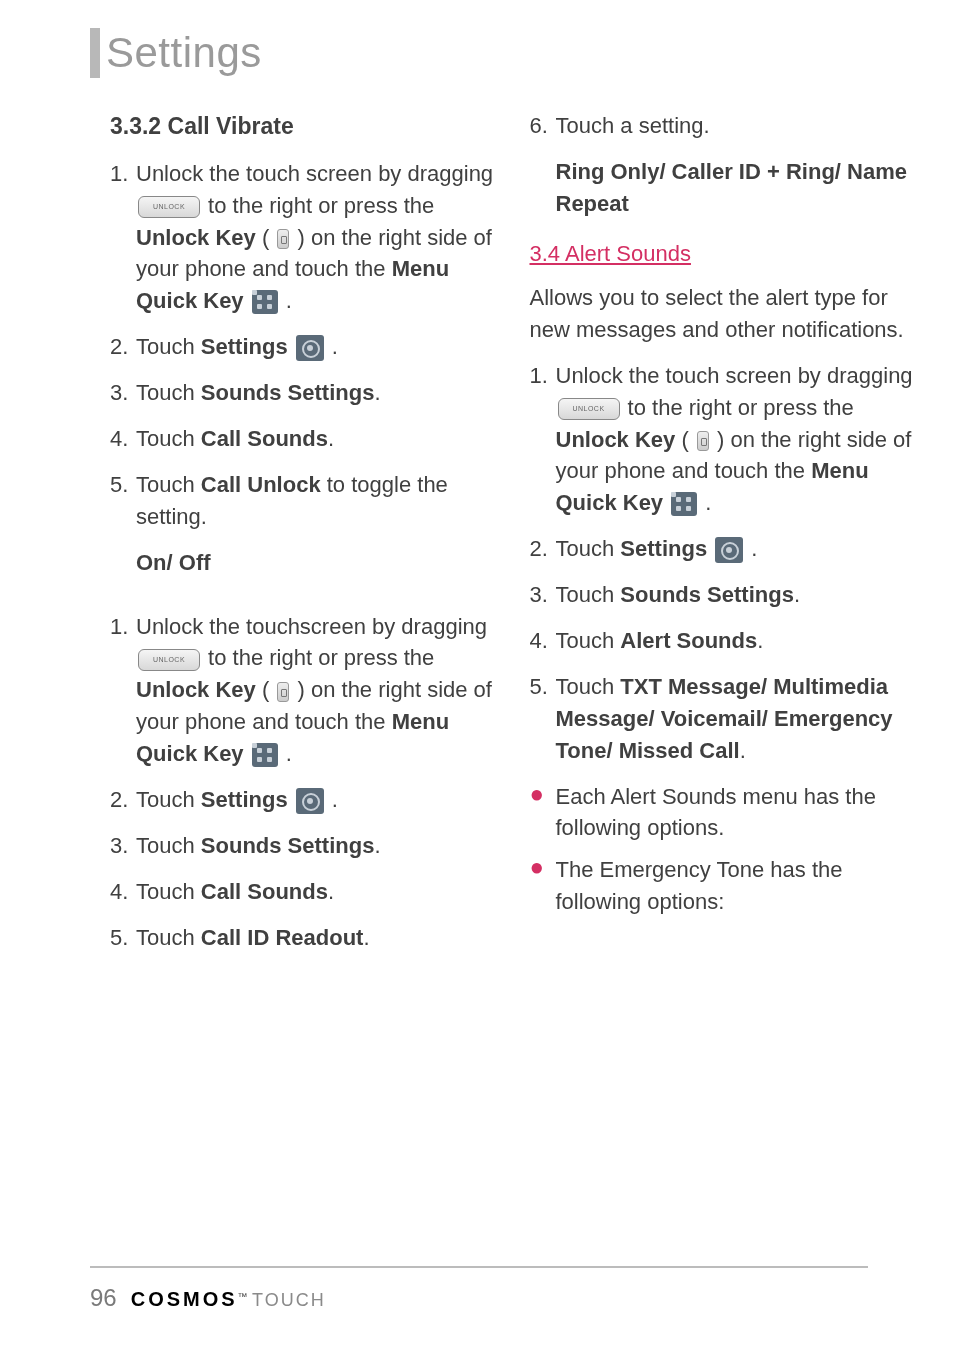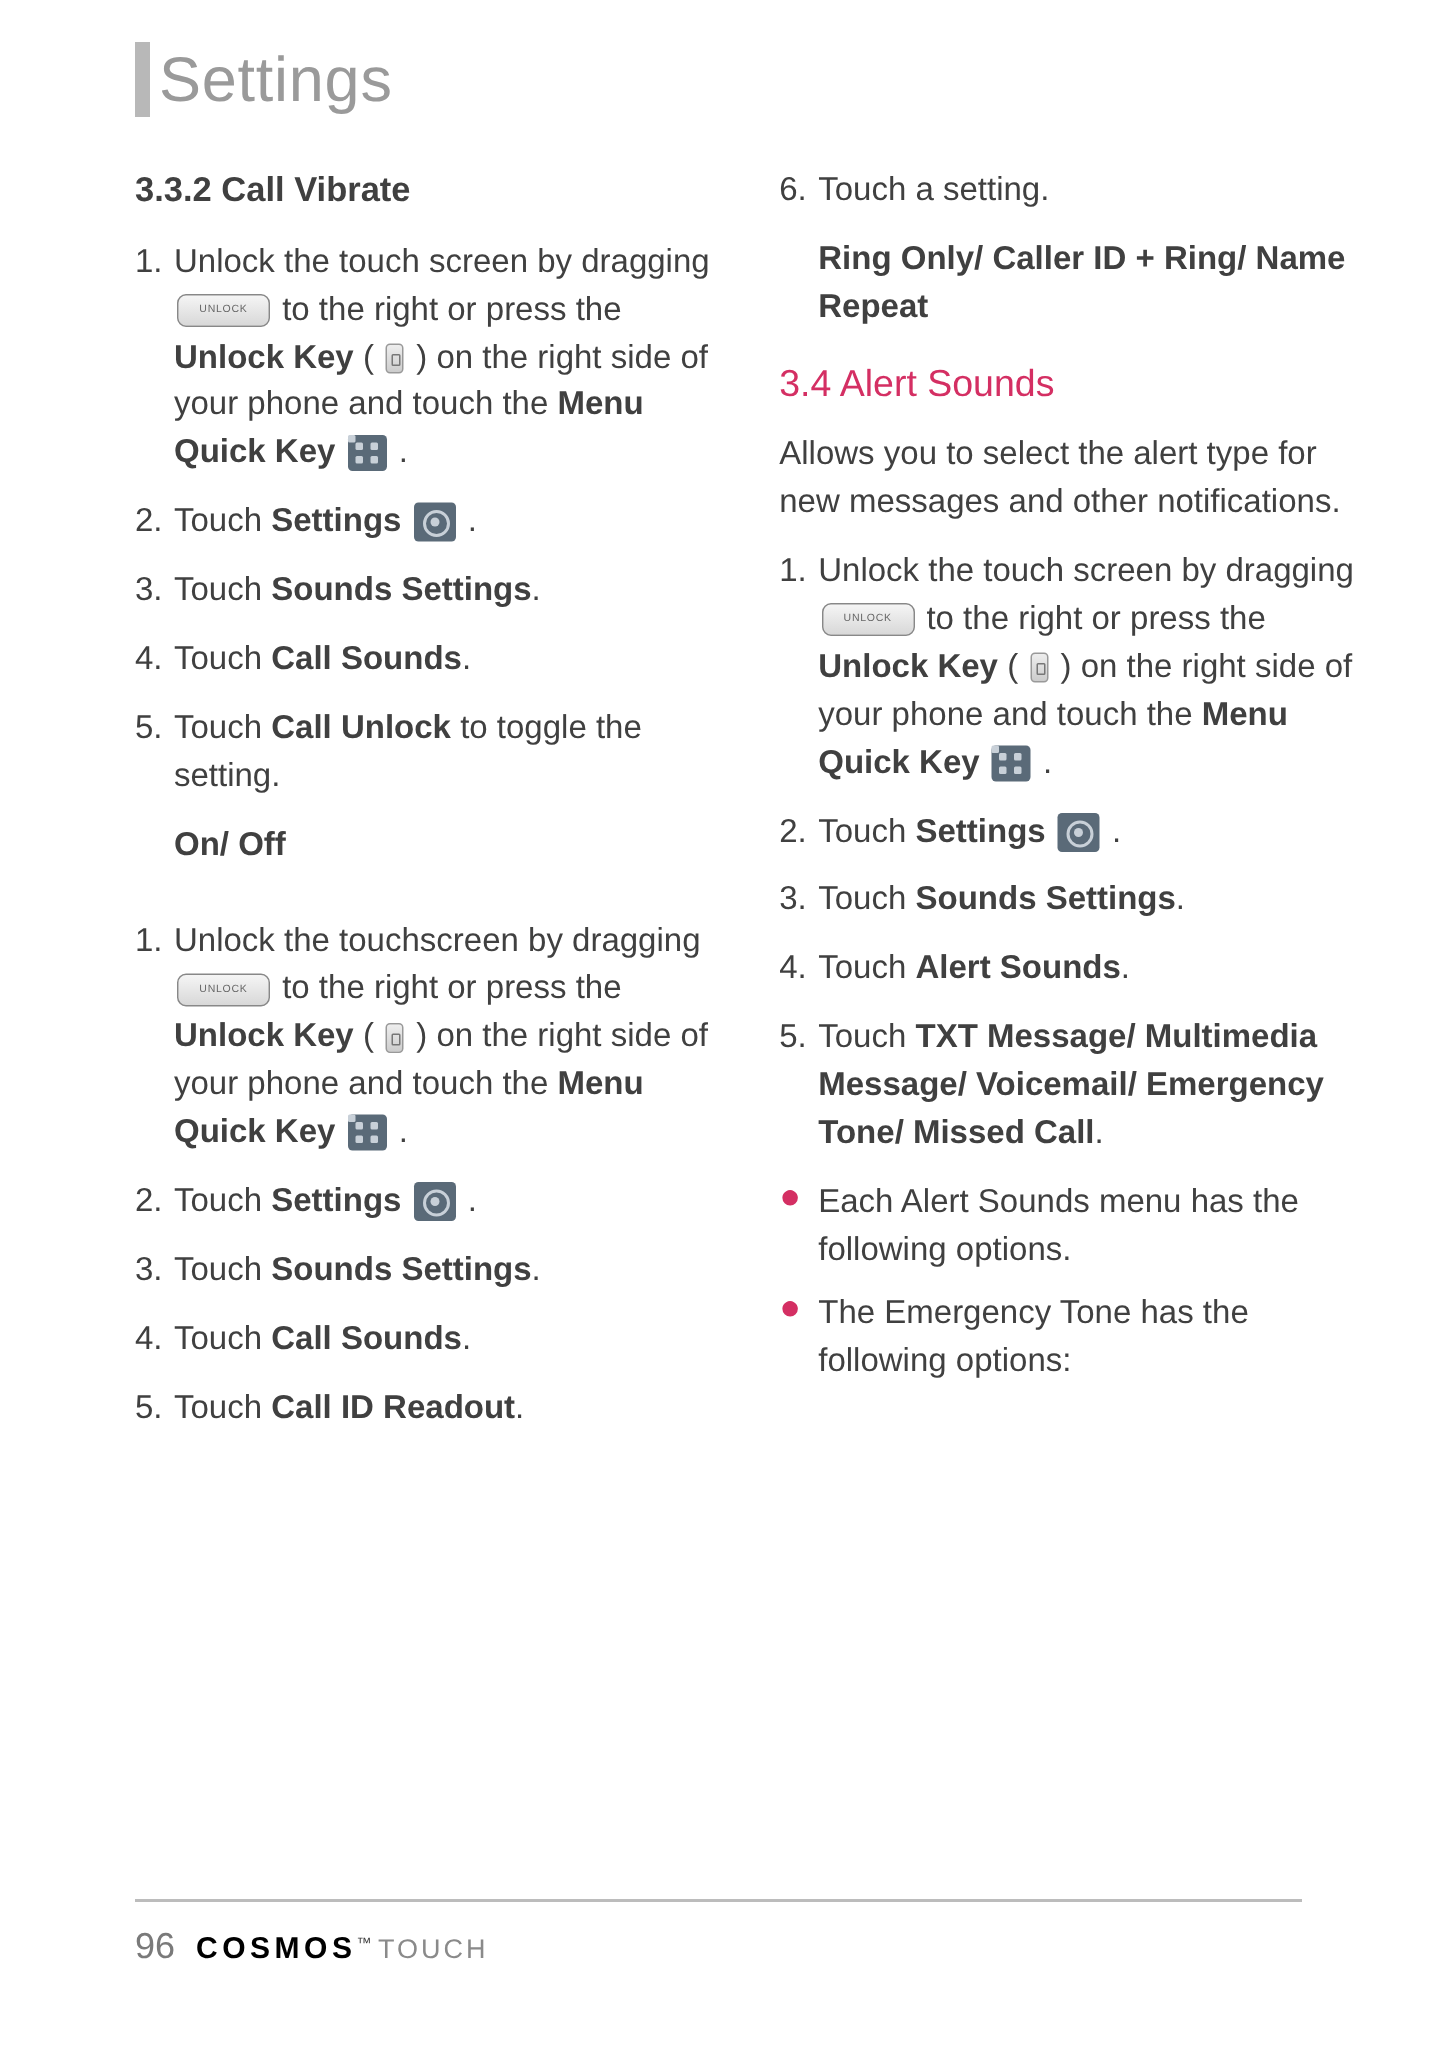--- a/index.html
+++ b/index.html
@@ -27,37 +27,39 @@
     .page-title {
       font-size: 42px;
       font-weight: 300;
       color: #9a9a9a;
       letter-spacing: 0.5px;
       line-height: 1.2;
     }
     .columns {
       display: flex;
       gap: 36px;
+      margin-left: 20px;
     }
     .col {
       flex: 1;
       font-size: 22px;
       line-height: 1.45;
       color: #404040;
     }
     .subheading {
       font-weight: 700;
       font-size: 23px;
       margin-bottom: 14px;
     }
     .section-title {
       color: #d42f63;
-      font-size: 25px;
+      font-size: 22px;
       margin: 18px 0 12px 0;
       font-weight: 400;
+      text-decoration: underline;
     }
     .para {
       margin-bottom: 14px;
     }
     .list-item {
       display: flex;
       margin-bottom: 14px;
     }
     .list-num {
       min-width: 26px;

